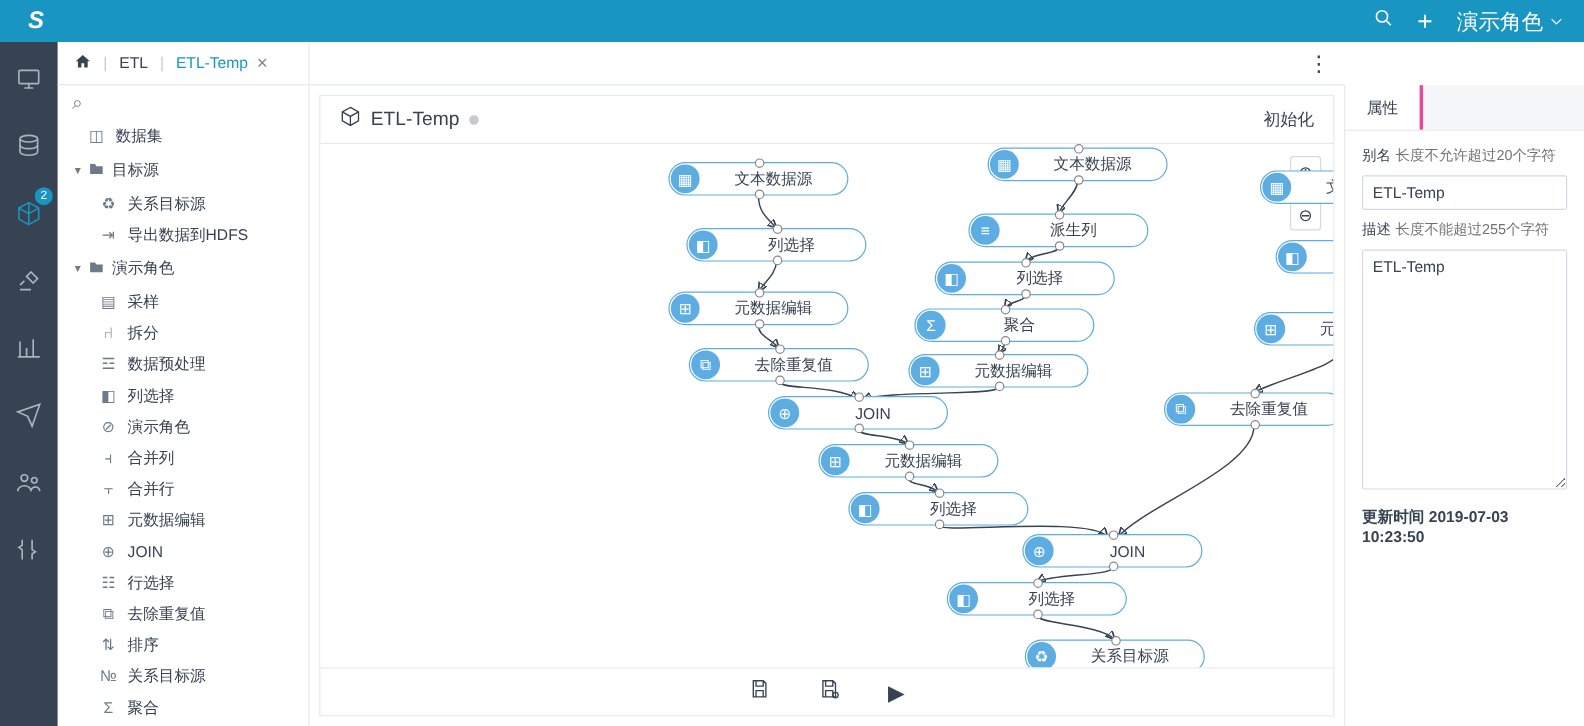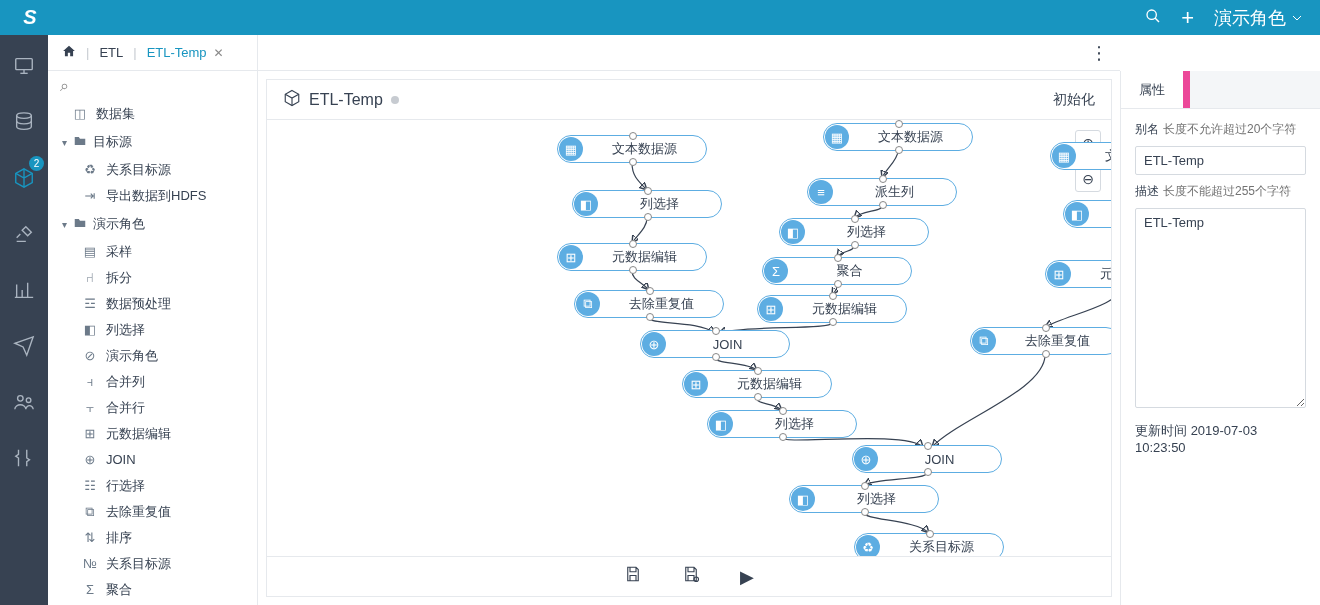--- a/index.html
+++ b/index.html
@@ -45,21 +45,21 @@
 .canvas{flex:1;position:relative;overflow:hidden;background:#fff;}
 .node{position:absolute;width:150px;height:28px;background:#fff;border:1px solid #5dade2;border-radius:14px;display:flex;align-items:center;cursor:move;}
 .node .nic{width:24px;height:24px;border-radius:50%;background:#5dade2;color:#fff;display:flex;align-items:center;justify-content:center;margin-left:1px;font-size:13px;flex:0 0 auto;}
 .node .nlab{flex:1;text-align:center;font-size:13px;color:#374252;}
 .zoom-tools{position:absolute;right:10px;top:10px;display:flex;flex-direction:column;gap:10px;}
 .zoom-btn{width:26px;height:26px;border:1px solid #d5dae0;border-radius:3px;background:#fff;display:flex;align-items:center;justify-content:center;cursor:pointer;color:#374252;font-size:14px;}
 .footer-tools{height:40px;border-top:1px solid #e6e9ed;display:flex;align-items:center;justify-content:center;gap:40px;}
 .foot-btn{cursor:pointer;color:#374252;font-size:18px;}
 .props{width:200px;border-left:1px solid #e6e9ed;display:flex;flex-direction:column;margin-top:36px;}
 .props-tabs{height:38px;display:flex;border-bottom:1px solid #e6e9ed;}
-.props-tab{padding:0 18px;display:flex;align-items:center;border-right:7px solid #ec4899;cursor:pointer;font-size:13px;color:#374252;}
+.props-tab{padding:0 18px;display:flex;align-items:center;border-right:3px solid #ec4899;cursor:pointer;font-size:13px;color:#374252;}
 .props-tab.blank{flex:1;background:#f4f6f8;border-right:none;}
 .props-body{padding:12px 14px;font-size:12px;color:#6c7a89;display:flex;flex-direction:column;gap:8px;}
 .props-label{display:flex;gap:4px;}
 .props-label .ln{color:#374252;text-align:center;}
 .props-label .hint{color:#737373;}
 .props-input{border:1px solid #d5dae0;border-radius:2px;padding:6px 8px;font-size:13px;color:#374252;width:100%;}
 .props-text{border:1px solid #d5dae0;border-radius:2px;padding:6px 8px;font-size:13px;color:#374252;width:100%;height:200px;resize:vertical;}
 .meta-row{color:#374252;font-size:13px;margin-top:14px;}
 svg.edges{position:absolute;inset:0;width:100%;height:100%;pointer-events:none;}
 svg.edges path{stroke:#374252;stroke-width:1.2;fill:none;marker-end:url(#arr);}
@@ -417,18 +417,18 @@
           <div class="props-label">
               <span class="ln">别名</span>
               <span class="hint">长度不允许超过20个字符</span>
             </div>
           <input class="props-input" id="alias-input" value="ETL-Temp" style="">
           <div class="props-label">
               <span class="ln">描述</span>
               <span class="hint">长度不能超过255个字符</span>
             </div>
           <textarea class="props-text" id="desc-input" style="">ETL-Temp</textarea>
-          <div class="meta-row" style="margin-top:6px;"><span>更新时间</span> <span>2019-07-03 10:23:50</span></div>
+          <div class="meta-row" style="margin-top:6px;font-weight:bold;"><span>更新时间</span> <span>2019-07-03 10:23:50</span></div>
         </div>
       </div>
     </div>
   </div>
 </div>
 
 </body></html>

